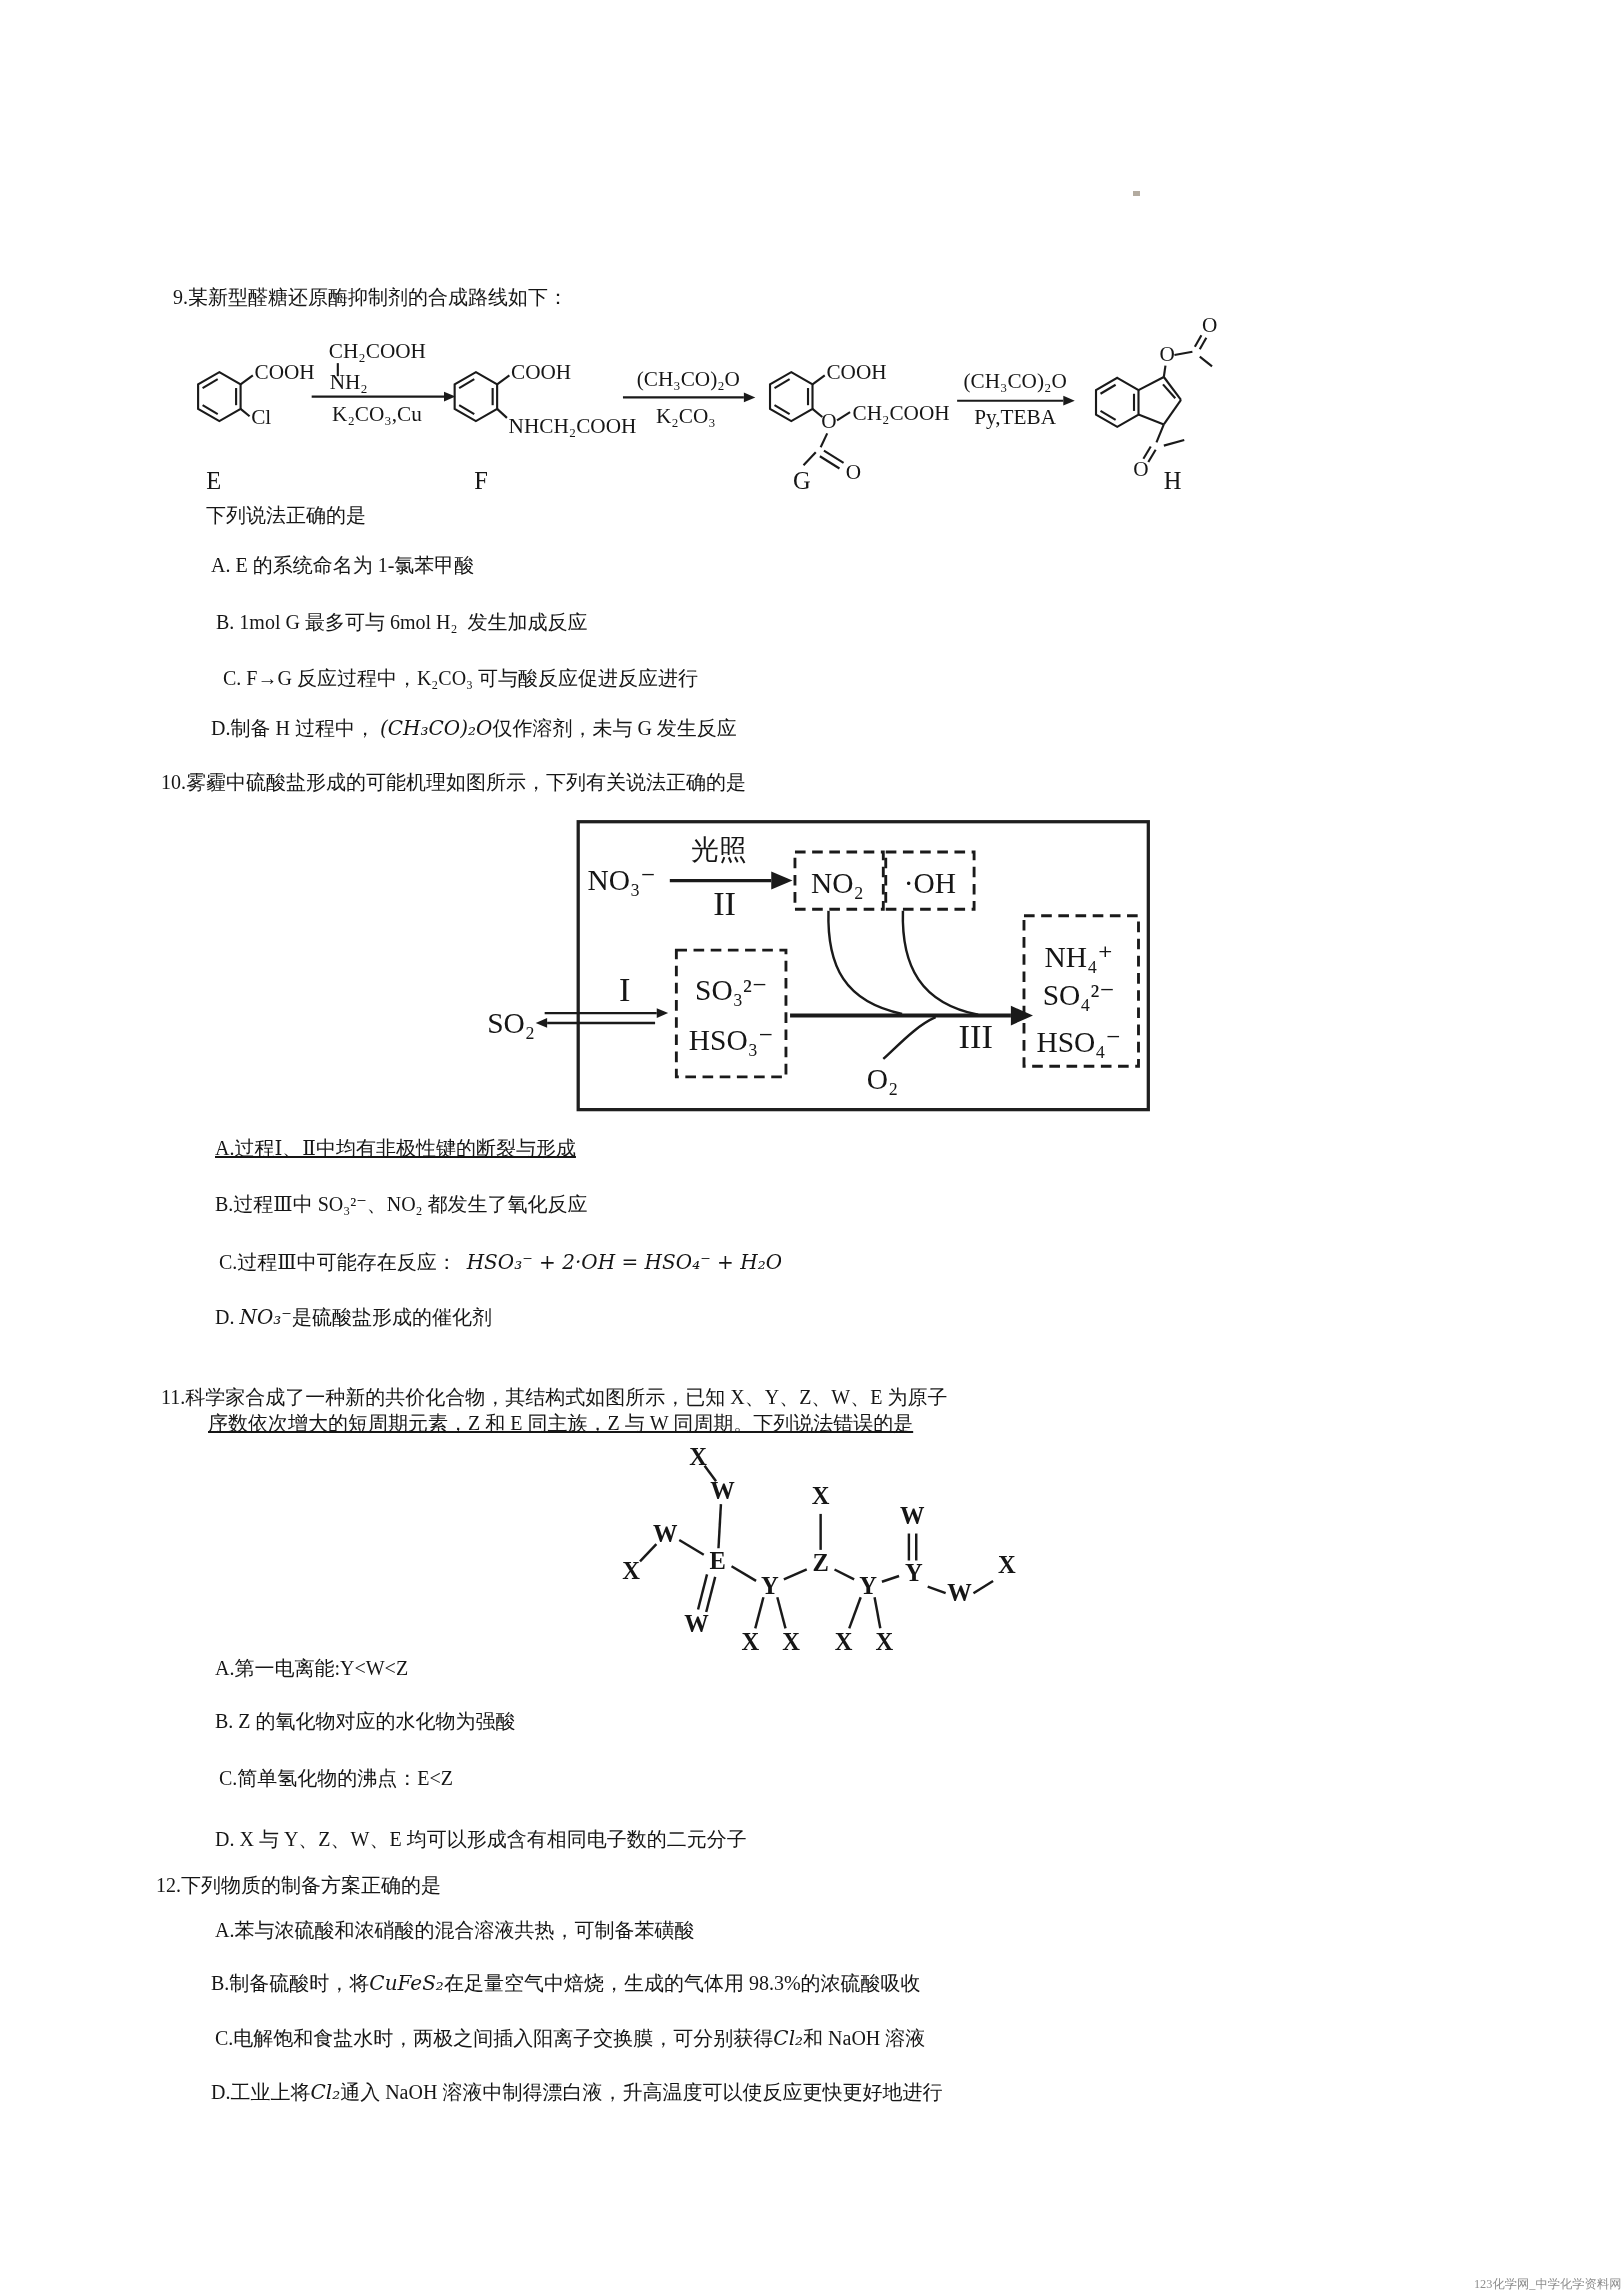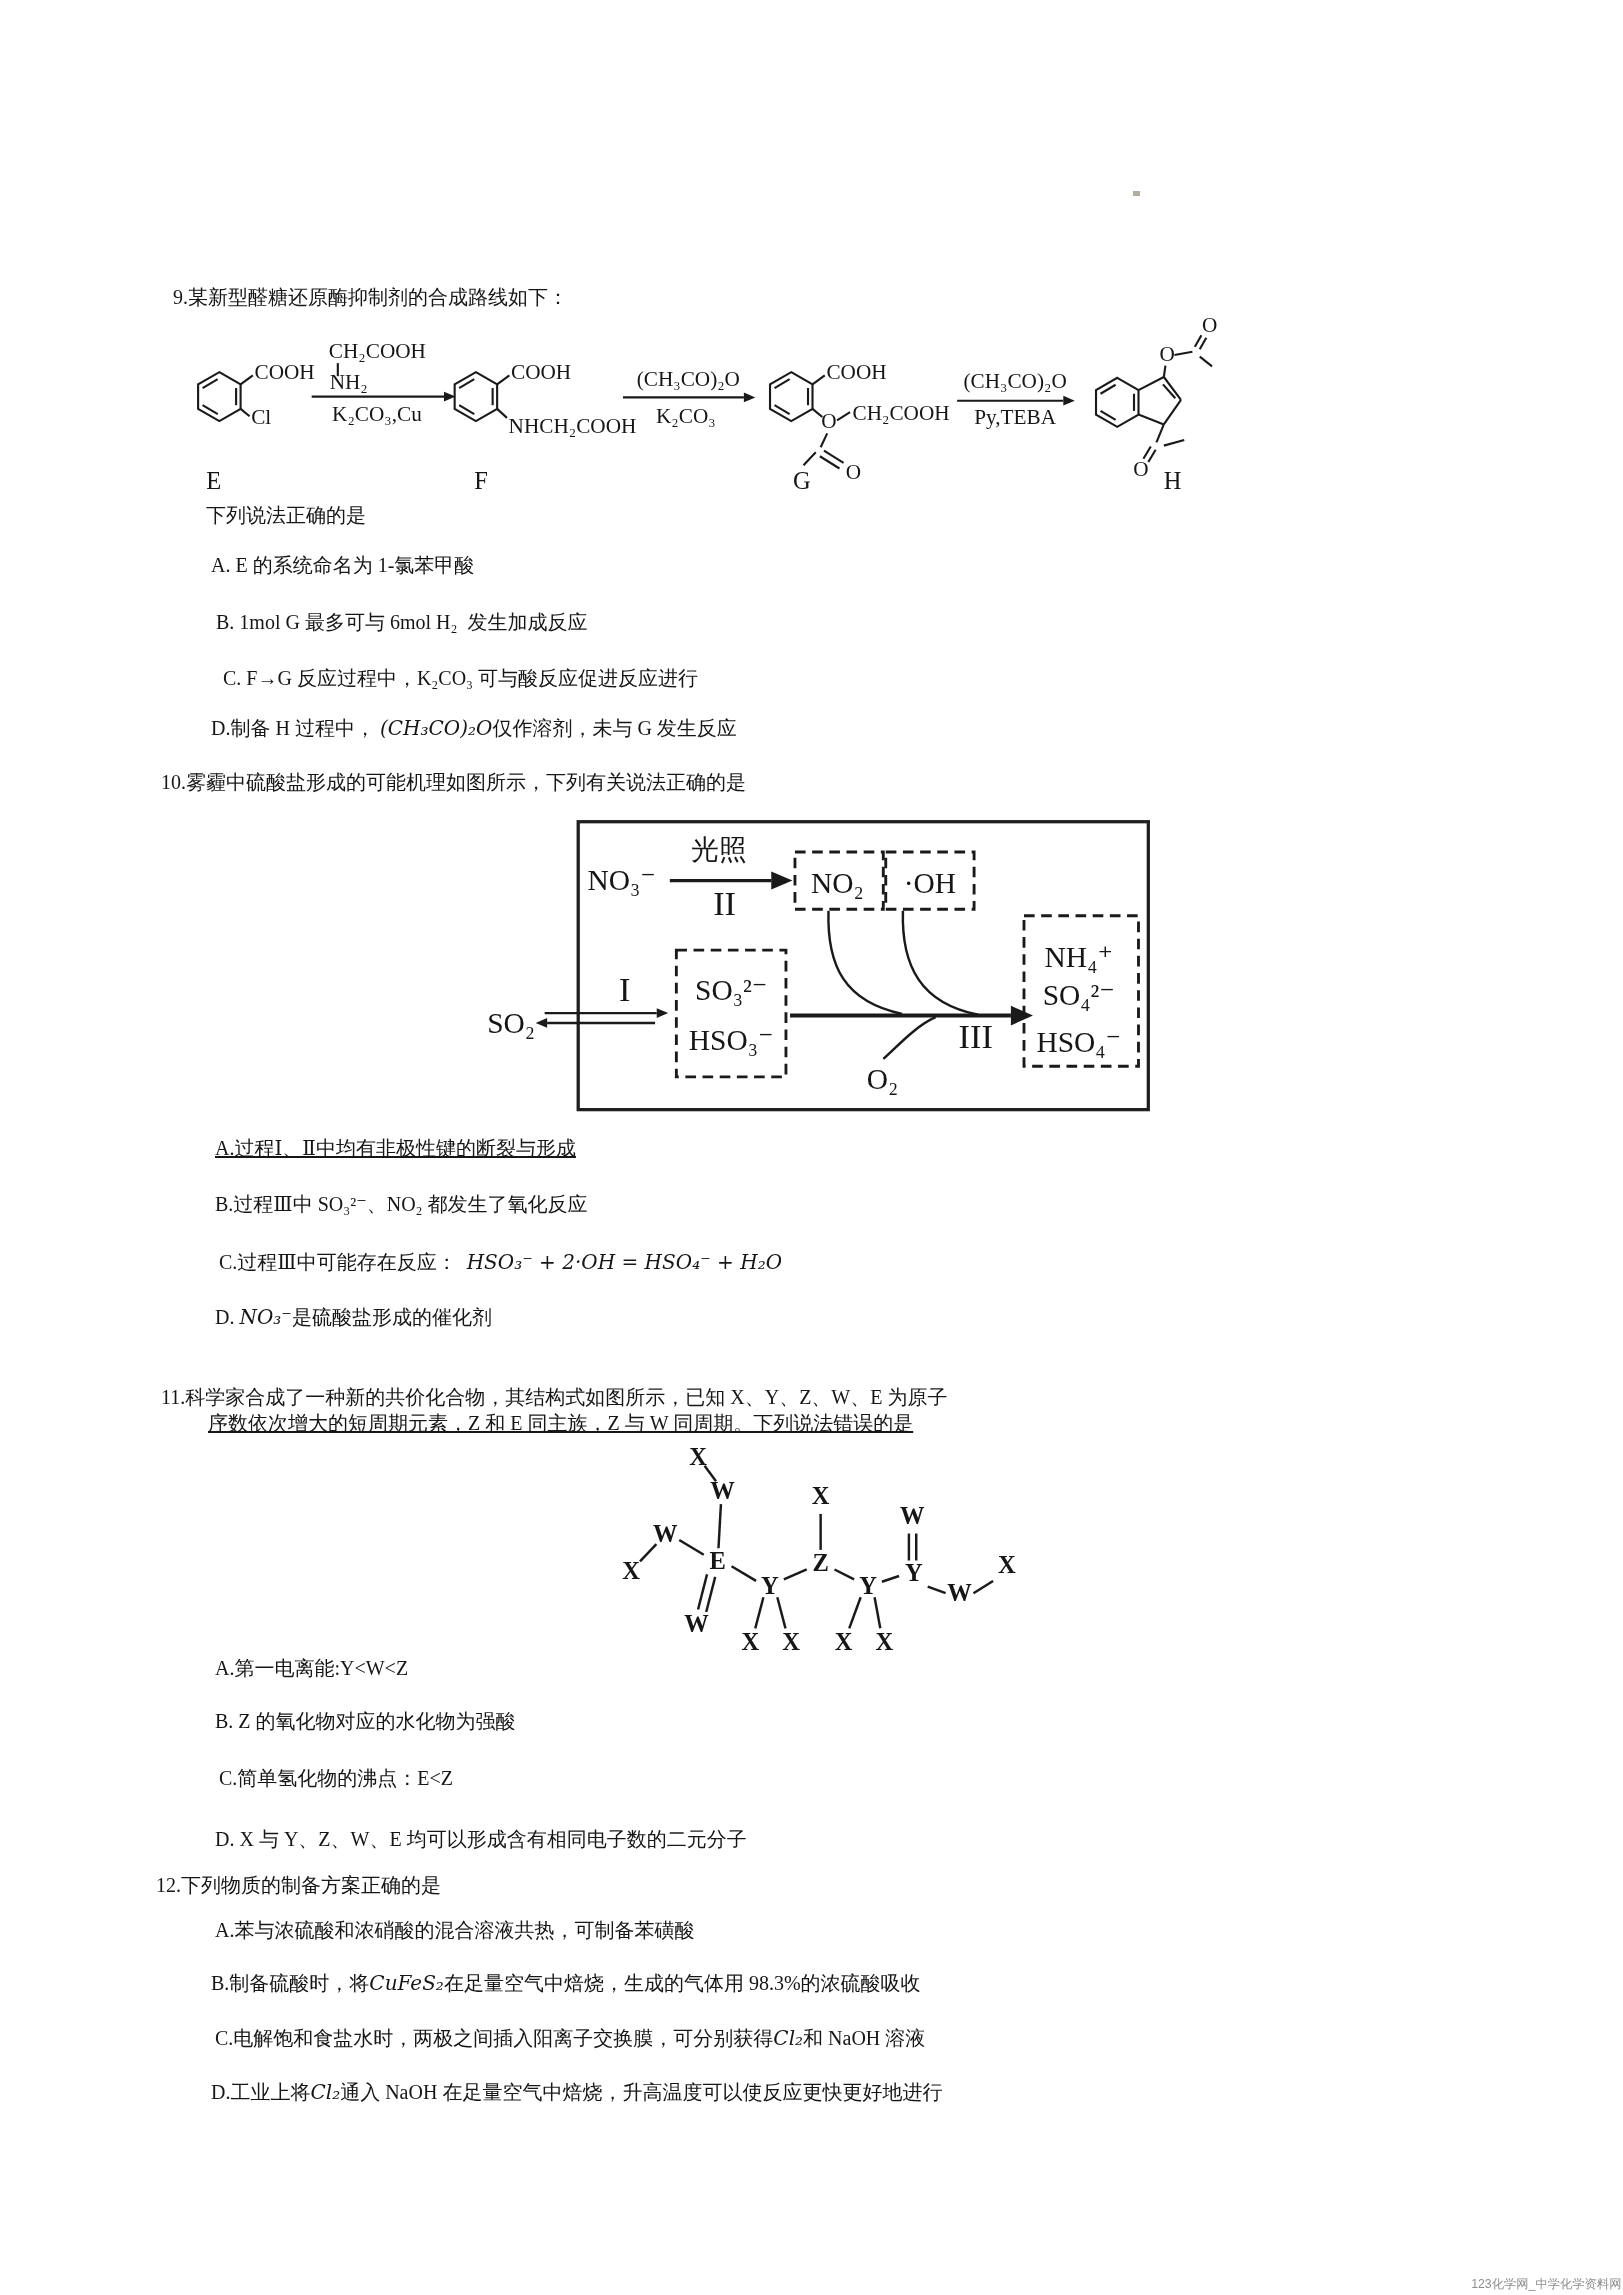--- a/index.html
+++ b/index.html
@@ -20,21 +20,21 @@
   .b{font-weight:bold;}
   .mid{text-anchor:middle;}
   .bond{stroke:#1a1a1a;stroke-width:2.6;fill:none;}
   .bond3{stroke:#1a1a1a;stroke-width:3;fill:none;}
   .thick{stroke:#1a1a1a;stroke-width:4;fill:none;}
   .thick5{stroke:#1a1a1a;stroke-width:5;fill:none;}
   .dashbox{fill:none;stroke:#1a1a1a;stroke-width:3.5;stroke-dasharray:13 8;}
   .solidbox{fill:none;stroke:#1f1f1f;stroke-width:4;}
   .head{fill:#1a1a1a;stroke:none;}
   #footer{position:absolute;right:2.5px;top:2276px;font-size:12.3px;color:#8e8e8e;
-    font-family:Liberation Sans, sans-serif;}
+    font-family:Liberation Serif, serif;}
   #artifact{position:absolute;left:1133px;top:191px;width:6.6px;height:4.9px;background:#b3aba0;}
 </style>
 </head>
 <body>
 
 <div class="line" style="left:173px;top:286px;"><span>9.</span><span>某新型醛糖还原酶抑制剂的合成路线如下：</span></div>
 
 <svg style="left:164px;top:319px;" width="1114" height="192" viewBox="0 0 1360 235">
   <defs>
     <g id="benz">
@@ -228,17 +228,17 @@
 
 <div class="line" style="left:215px;top:1657px;"><span>A.第一电离能:Y&lt;W&lt;Z</span><span class="mi"></span><span></span></div>
 <div class="line" style="left:215px;top:1710px;"><span>B. Z 的氧化物对应的水化物为强酸</span><span class="mi"></span><span></span></div>
 <div class="line" style="left:219px;top:1767px;"><span>C.简单氢化物的沸点：E&lt;Z</span><span class="mi"></span><span></span></div>
 <div class="line" style="left:215px;top:1828px;"><span>D. X 与 Y、Z、W、E 均可以形成含有相同电子数的二元分子</span><span class="mi"></span><span></span></div>
 
 <div class="line" style="left:156px;top:1874px;"><span>12.</span><span>下列物质的制备方案正确的是</span></div>
 <div class="line" style="left:215px;top:1919px;"><span>A.苯与浓硫酸和浓硝酸的混合溶液共热，可制备苯磺酸</span><span class="mi"></span><span></span></div>
 <div class="line" style="left:211px;top:1972px;"><span>B.制备硫酸时，将</span><span class="mi">CuFeS₂</span><span>在足量空气中焙烧，生成的气体用 98.3%的浓硫酸吸收</span></div>
 <div class="line" style="left:215px;top:2027px;"><span>C.电解饱和食盐水时，两极之间插入阳离子交换膜，可分别获得</span><span class="mi">Cl₂</span><span>和 NaOH 溶液</span></div>
-<div class="line" style="left:211px;top:2081px;"><span>D.工业上将</span><span class="mi">Cl₂</span><span>通入 NaOH 在足量空气中焙烧，升高温度可以使反应更快更好地进行</span></div>
+<div class="line" style="left:211px;top:2081px;"><span>D.工业上将</span><span class="mi">Cl₂</span><span>通入 NaOH 溶液中制得漂白液，升高温度可以使反应更快更好地进行</span></div>
 
 <div id="footer">123化学网_中学化学资料网</div>
 <div id="artifact"></div>
 
 
 </body></html>

